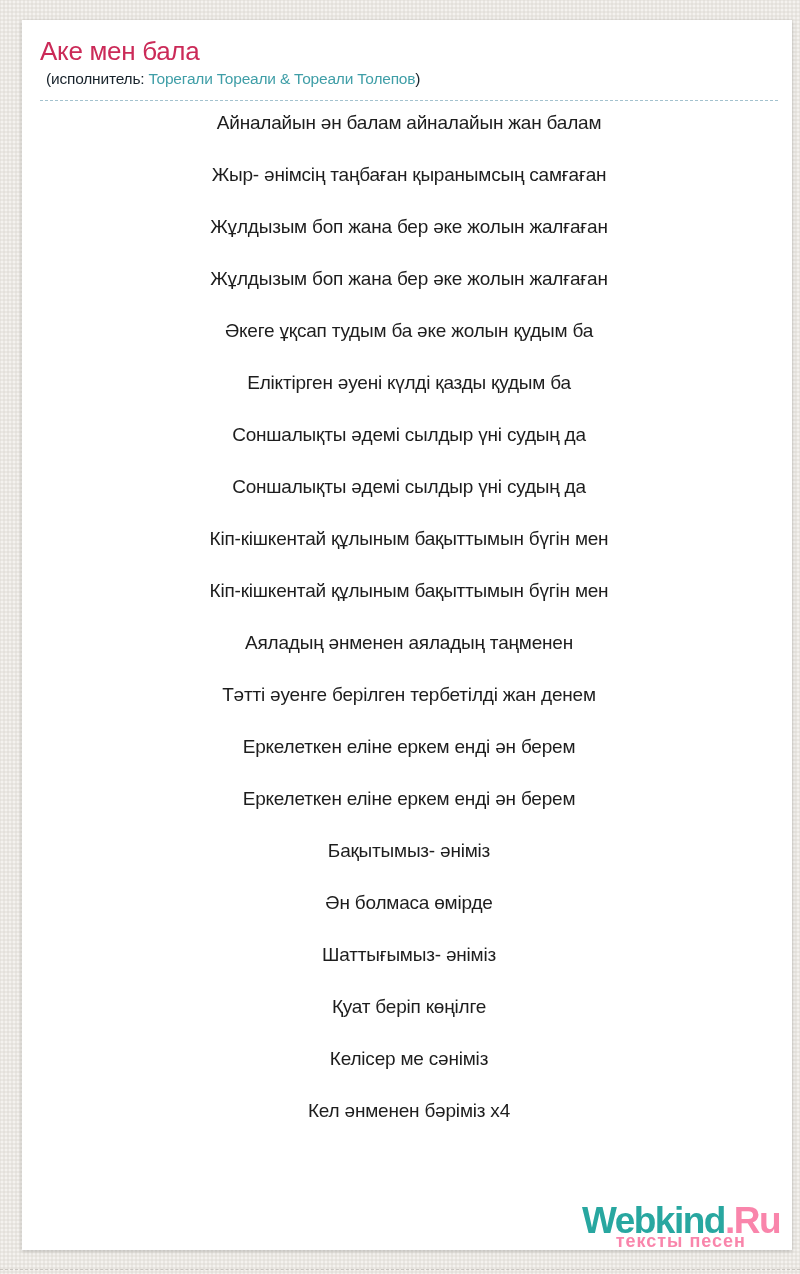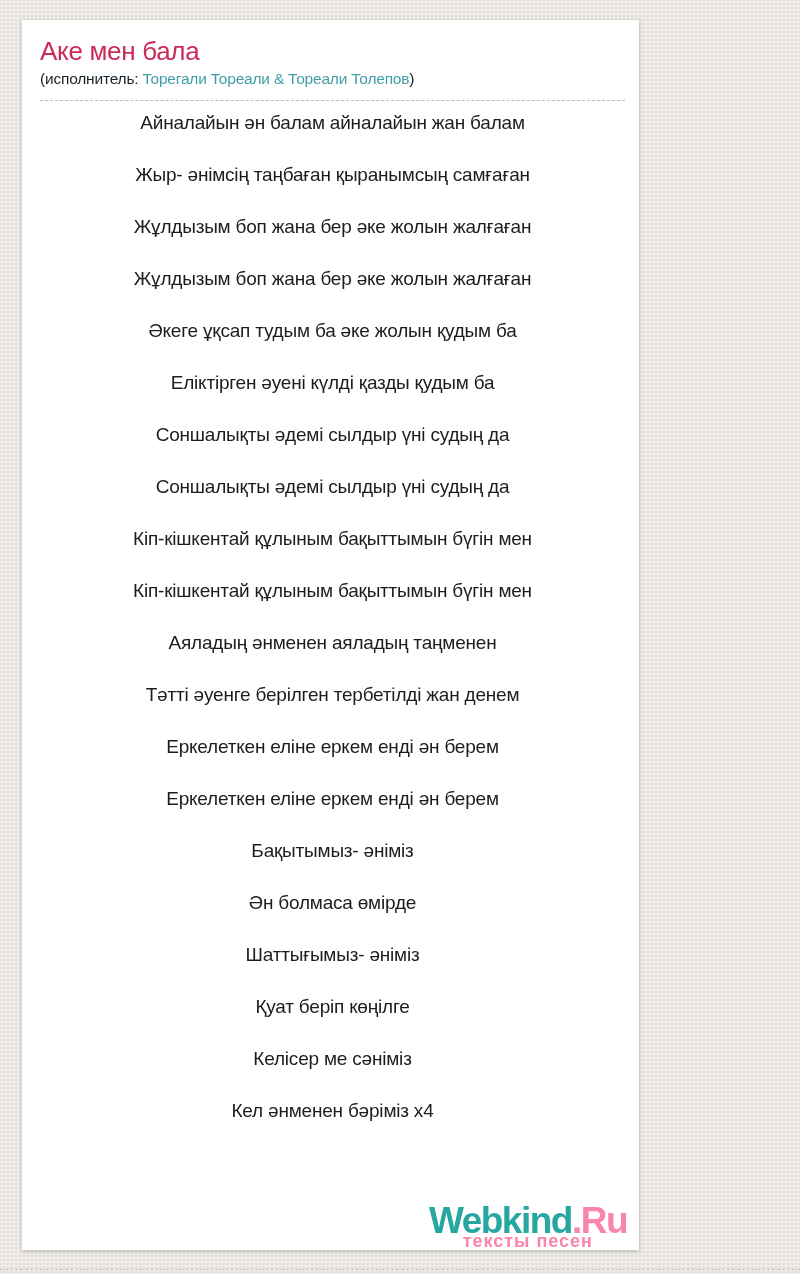--- a/index.html
+++ b/index.html
@@ -16,21 +16,21 @@
     background-size: 4px 4px;
     background-position: 0 0, 2px 2px;
     overflow: hidden;
     position: relative;
   }
 
   .page-card {
     position: absolute;
     left: 22px;
     top: 20px;
-    width: 617px;
+    width: 770px;
     height: 1230px;
     background: #ffffff;
     box-shadow: 0 1px 4px rgba(0,0,0,0.22);
     padding: 16px 14px 0 18px;
   }
 
   .song-header {
     padding-bottom: 10px;
     border-bottom: 1px dashed #a3c2ce;
   }
@@ -38,21 +38,21 @@
   h1.song-title {
     margin: 0;
     font-size: 26px;
     font-weight: 400;
     line-height: 30px;
     letter-spacing: -0.3px;
     color: #cb2a58;
   }
 
   .song-subtitle {
-    margin: 2px 0 0 0;
+    margin: 2px 0 0 6px;
     font-size: 15.5px;
     line-height: 22px;
     letter-spacing: -0.2px;
     color: #17222b;
   }
 
   .artist-link {
     color: #3f9ea7;
     text-decoration: none;
     cursor: pointer;

